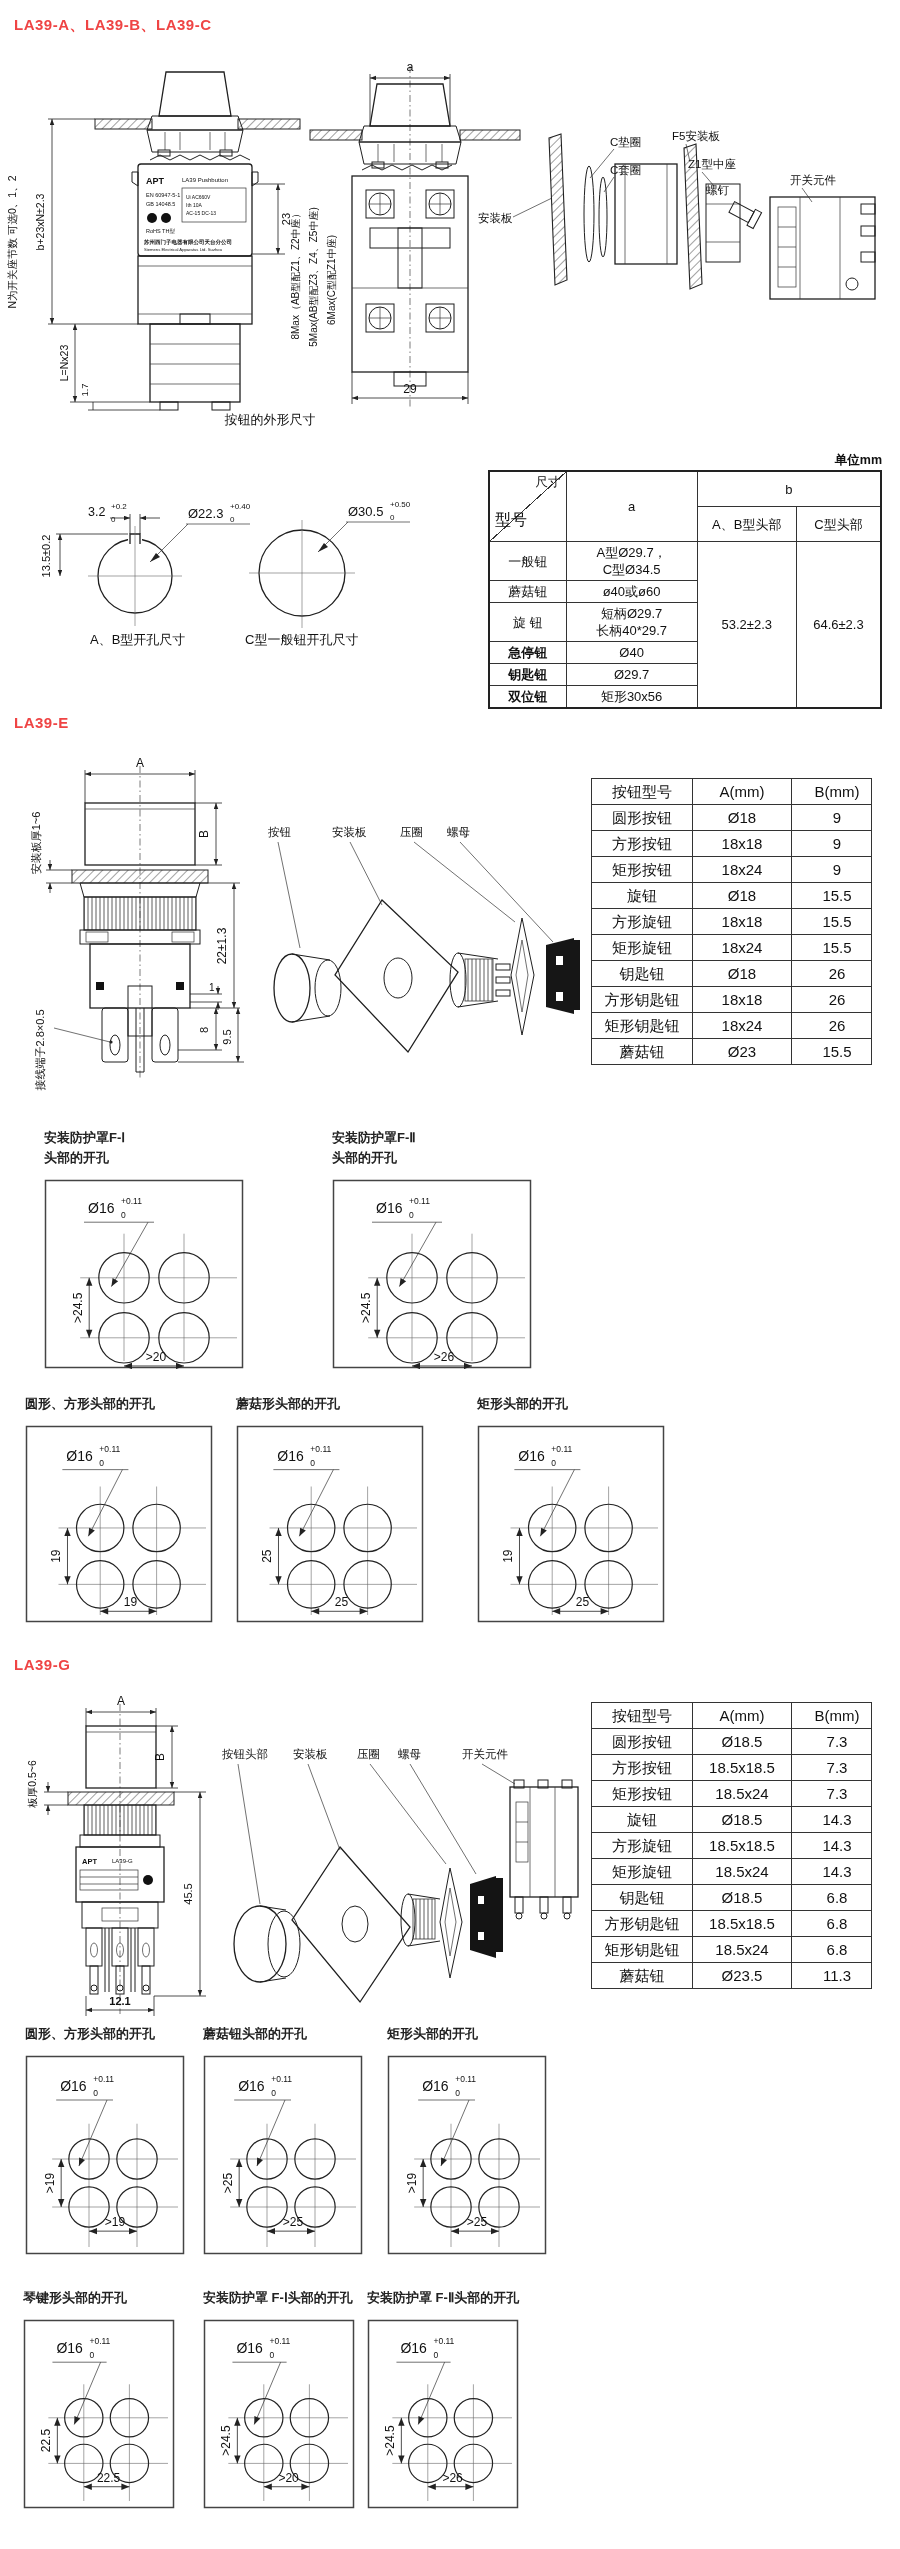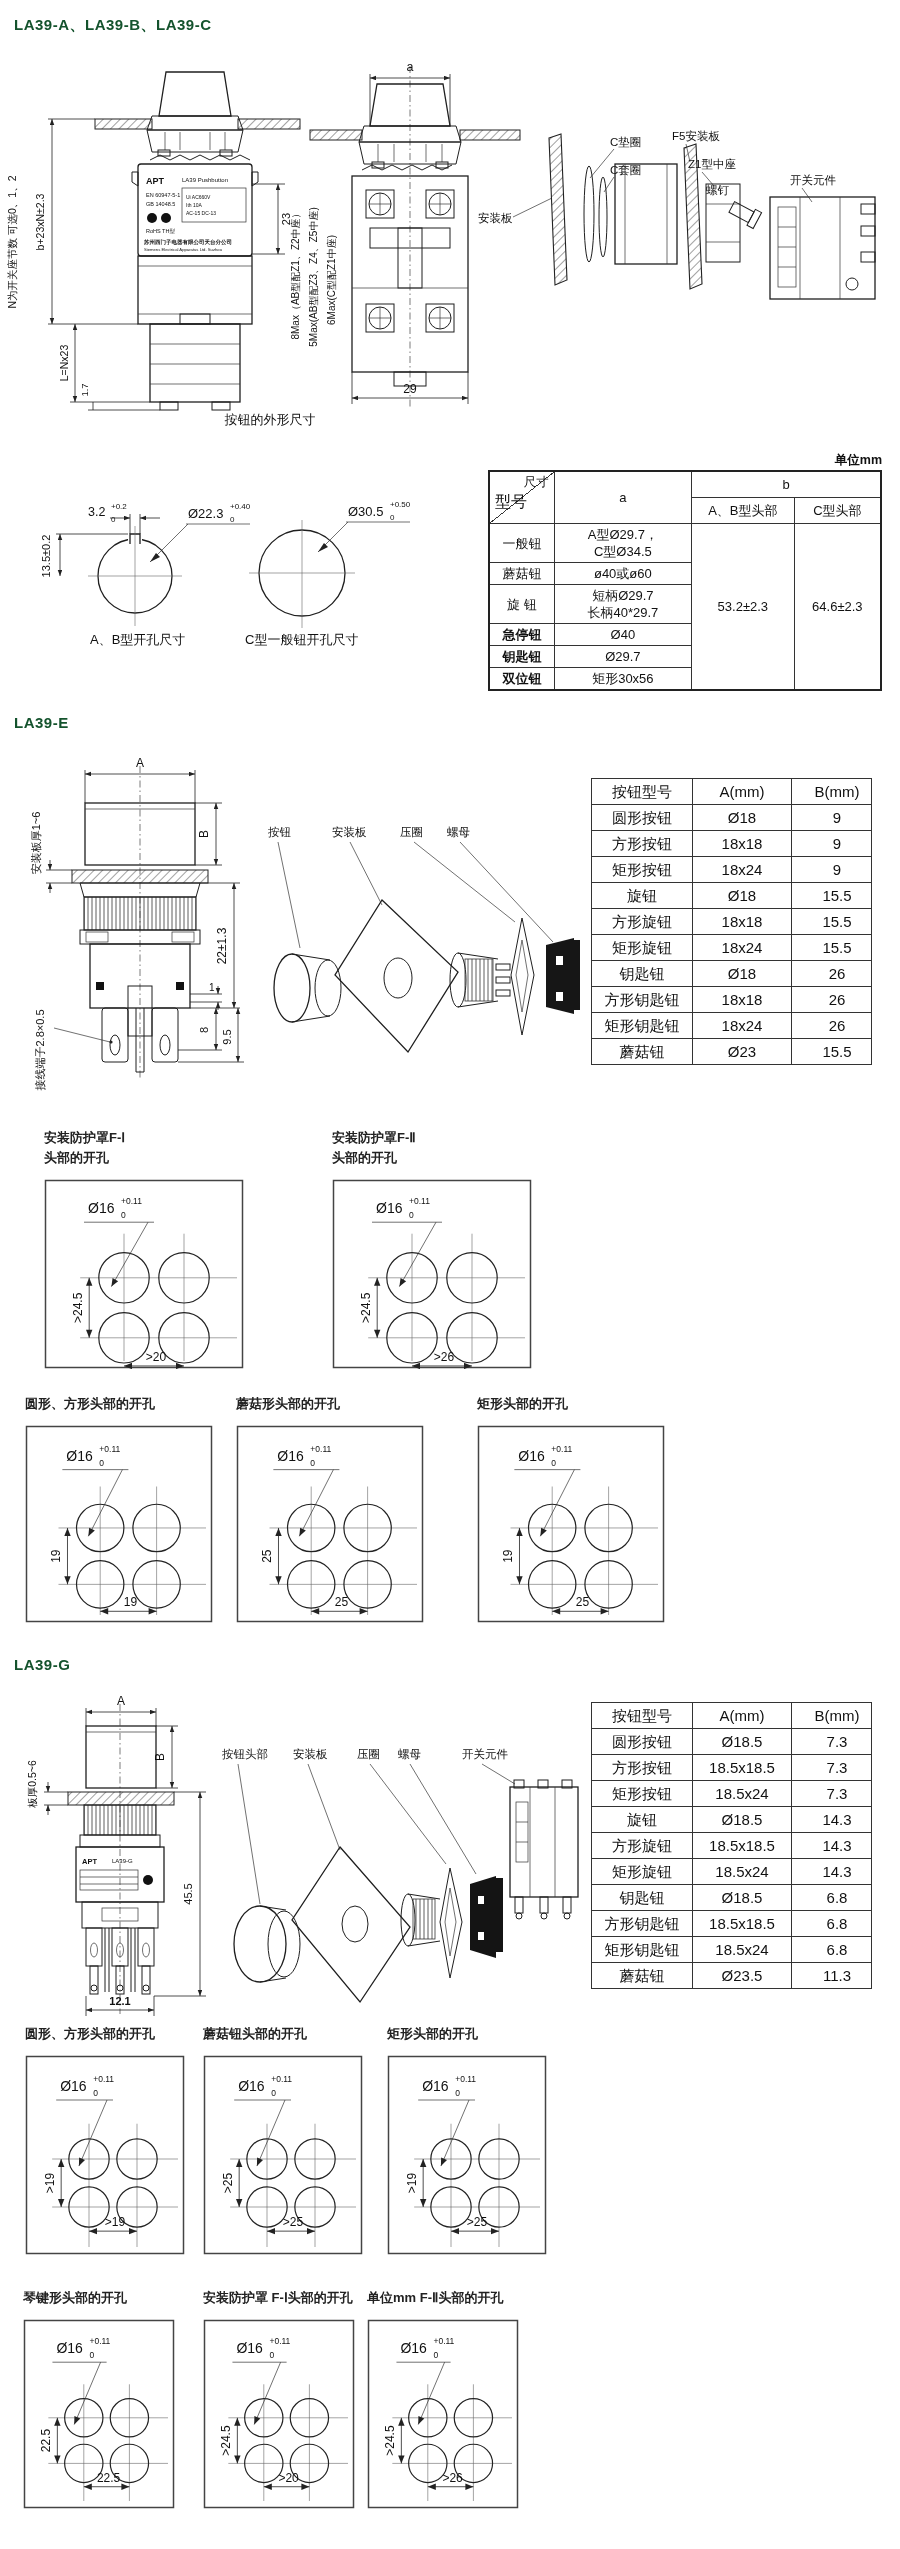--- a/index.html
+++ b/index.html
@@ -1,37 +1,37 @@
 <!DOCTYPE html>
 <html><head>
 <meta charset="utf-8">
 <style>
   html,body{margin:0;padding:0;background:#fff;}
   .page{position:relative;width:900px;height:2549px;background:#fff;overflow:hidden;
         font-family:"Liberation Sans",sans-serif;color:#111;}
-  .sec-title{position:absolute;left:14px;font-size:15px;font-weight:bold;color:#14532d;letter-spacing:.5px;white-space:nowrap;}
+  .sec-title{position:absolute;left:14px;font-size:15px;font-weight:bold;color:#ef4444;letter-spacing:.5px;white-space:nowrap;}
   .unit{position:absolute;left:760px;top:452px;width:122px;text-align:right;font-size:12.5px;font-weight:bold;color:#111;}
 
   
   .ln{stroke:#1f1f1f;stroke-width:1.3;fill:none;}
   .ln2{stroke:#1f1f1f;stroke-width:1;fill:none;}
   .lnt{stroke:#333;stroke-width:.7;fill:none;}
   .dim{stroke:#222;stroke-width:.8;fill:none;}
   .cl{stroke:#666;stroke-width:.6;}
   .dash{stroke:#444;stroke-width:.7;stroke-dasharray:7 3 1.5 3;fill:none;}
   text{fill:#111;}
   .lab{font-size:11.5px;}
   .cap{font-size:13px;}
   .tiny{font-size:5.5px;}
 
   
   .abc-table{position:absolute;left:488px;top:470px;width:394px;border-collapse:collapse;
              font-size:13px;background:#fff;border:2px solid #222;}
   .abc-table td{border:1px solid #333;text-align:center;padding:2px 3px;white-space:pre-line;line-height:17px;}
-  .abc-table .corner{position:relative;width:68px;height:44px;padding:0;
+  .abc-table .corner{position:relative;width:68px;height:44px;padding:9px;
      background:linear-gradient(to bottom right,transparent 49.5%,#333 49.5%,#333 50.5%,transparent 50.5%);}
   .abc-table .corner .ct{position:absolute;top:2px;right:5px;font-size:12.5px;}
   .abc-table .corner .cb{position:absolute;bottom:13px;left:5px;font-size:16px;}
 
   
   .small-table{position:absolute;left:591px;border-collapse:collapse;font-size:15px;background:#fff;border:1.5px solid #222;}
   .small-table th,.small-table td{border:1px solid #333;text-align:center;padding:4px 4px;font-weight:normal;line-height:17px;}
   .small-table th:nth-child(1),.small-table td:nth-child(1){width:92px;}
   .small-table th:nth-child(2),.small-table td:nth-child(2){width:90px;}
   .small-table th:nth-child(3),.small-table td:nth-child(3){width:60px;padding-left:15px;}
@@ -884,21 +884,21 @@
     <line x1="34.352000000000004" y1="98.8" x2="34.352000000000004" y2="144.4" stroke="#222" stroke-width=".8"></line>
     <polygon points="34.352000000000004,98.8 37.55200000000001,106.8 31.152000000000005,106.8" fill="#222"></polygon>
     <polygon points="34.352000000000004,144.4 31.152000000000005,136.4 37.55200000000001,136.4" fill="#222"></polygon>
     <text transform="translate(27.352000000000004,121.6) rotate(-90)" text-anchor="middle" font-size="12">&gt;24.5</text>
     <line x1="60.800000000000004" y1="167.7216" x2="106.4" y2="167.7216" stroke="#222" stroke-width=".8"></line>
     <polygon points="60.800000000000004,167.7216 68.80000000000001,164.5216 68.80000000000001,170.92159999999998" fill="#222"></polygon>
     <polygon points="106.4,167.7216 98.4,170.92159999999998 98.4,164.5216" fill="#222"></polygon>
     <text x="85.60000000000001" y="162.7216" text-anchor="middle" font-size="12">&gt;20</text>
   </svg></div>
       <div class="hole-item" style="left: 367px;"><div class="hole-cap">
-          <div>单位mm F-Ⅱ头部的开孔</div>
+          <div>安装防护罩 F-Ⅱ头部的开孔</div>
         </div><svg width="152" height="190" viewBox="0 0 152 190">
     <rect x="1.5" y="1.5" width="149" height="187" fill="none" stroke="#444" stroke-width="1.5"></rect>
     <line x1="25.352000000000004" y1="98.8" x2="145" y2="98.8" class="cl"></line>
     <line x1="25.352000000000004" y1="144.4" x2="145" y2="144.4" class="cl"></line>
     <line x1="60.800000000000004" y1="65.28399999999999" x2="60.800000000000004" y2="182" class="cl"></line>
     <line x1="106.4" y1="65.28399999999999" x2="106.4" y2="182" class="cl"></line>
     <circle cx="60.800000000000004" cy="98.8" r="19.152" fill="none" stroke="#222" stroke-width="1.2"></circle>
     <circle cx="106.4" cy="98.8" r="19.152" fill="none" stroke="#222" stroke-width="1.2"></circle>
     <circle cx="60.800000000000004" cy="144.4" r="19.152" fill="none" stroke="#222" stroke-width="1.2"></circle>
     <circle cx="106.4" cy="144.4" r="19.152" fill="none" stroke="#222" stroke-width="1.2"></circle>

